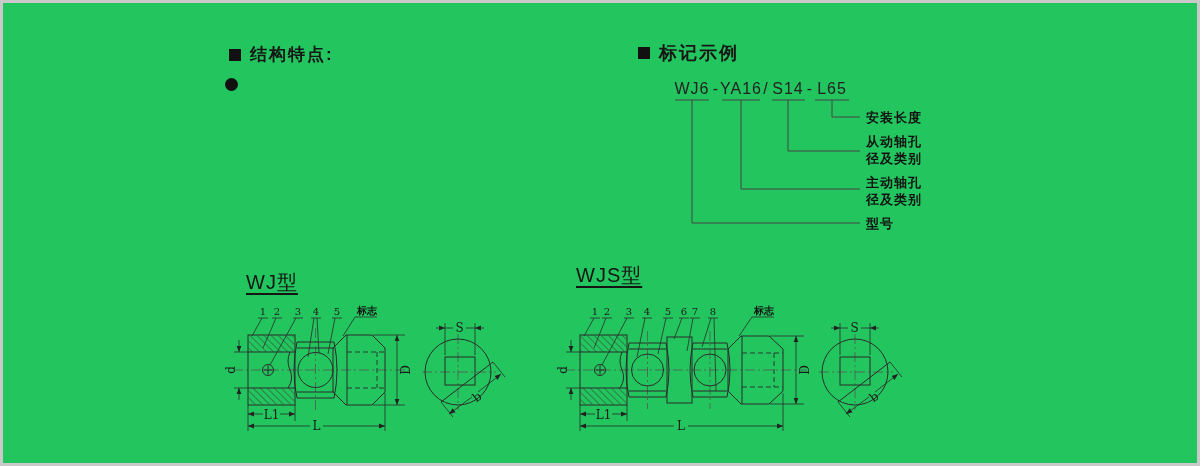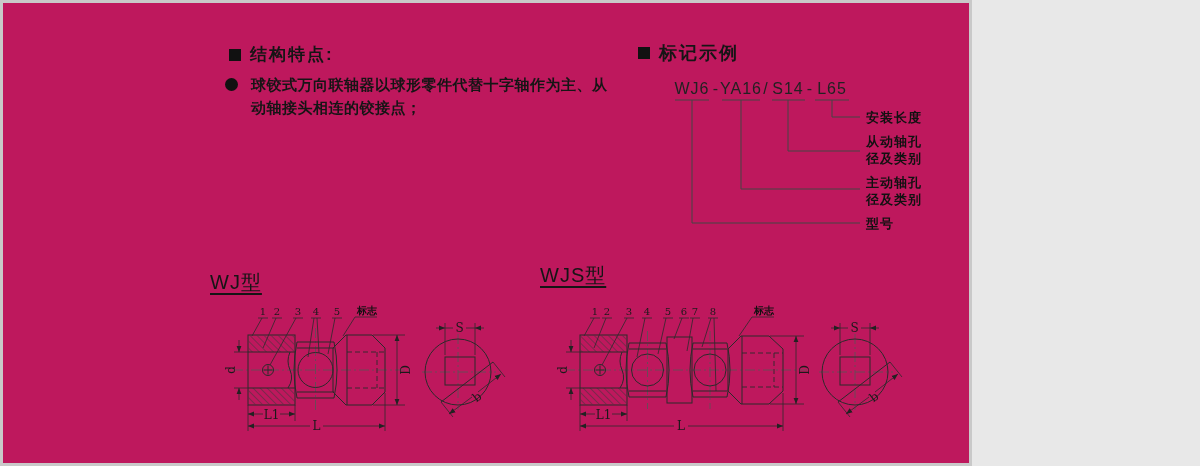--- a/index.html
+++ b/index.html
@@ -1,31 +1,31 @@
 <!DOCTYPE html>
 <html><head>
 <meta charset="utf-8">
 <style>
   html,body{margin:0;padding:0;background:#e8e8e8;}
   .canvas{
-    position:relative;width:972px;height:466px;box-sizing:border-box;
-    border:3px solid #c9c9c9;background:#be185d;overflow:hidden;
+    position:relative;width:1200px;height:466px;box-sizing:border-box;
+    border:3px solid #c9c9c9;background:#22c55e;overflow:hidden;
     font-family:"Liberation Sans",sans-serif;color:#151515;
   }
   .heading{position:absolute;display:flex;align-items:center;gap:9px;
     font-weight:bold;font-size:17px;letter-spacing:2px;white-space:nowrap;}
   .sq{width:12px;height:12px;background:#111;flex:none;}
   #features-heading{left:226px;top:40px;}
   #marking-heading{left:635px;top:38px;font-size:18px;}
   .features{position:absolute;left:222px;top:70px;width:404px;}
   .feat{display:flex;margin-bottom:4px;}
   .dot{width:13px;height:13px;border-radius:50%;background:#111;flex:none;margin:5px 13px 0 0;}
   .ftext{font-size:15px;font-weight:bold;line-height:23px;letter-spacing:.5px;white-space:nowrap;}
   .dwg-title{position:absolute;font-size:20px;letter-spacing:1px;
-    text-decoration:underline;text-underline-offset:4px;white-space:nowrap;}
+    text-decoration:underline;text-underline-offset:4px;white-space:nowrap;margin-left:36px;}
   #wj-title{left:207px;top:266px;}
   #wjs-title{left:537px;top:259px;}
   .dwg{position:absolute;}
   #wj-svg{left:197px;top:262px;}
   #wjs-svg{left:527px;top:262px;}
   #marking-svg{left:657px;top:72px;}
   .ln{stroke:#2b2b2b;stroke-width:1;fill:none;}
   .cl{stroke:#555;stroke-width:.8;fill:none;stroke-dasharray:10 3 2 3;}
   .hid{stroke:#2b2b2b;stroke-width:.9;fill:none;stroke-dasharray:5 3;}
   .dim{stroke:#2b2b2b;stroke-width:.8;fill:none;}
@@ -42,24 +42,20 @@
 <div class="canvas">
 
   <div class="heading" id="features-heading">
     <span class="sq"></span>
     <span>结构特点:</span>
   </div>
 
   <div class="features">
     <div class="feat">
       <span class="dot"></span>
-      <div class="ftext">
-        <div>球铰式万向联轴器以球形零件代替十字轴作为主、从</div>
-        <div>动轴接头相连的铰接点；</div>
-      </div>
     </div>
   </div>
 
   <div class="heading" id="marking-heading">
     <span class="sq"></span>
     <span>标记示例</span>
   </div>
 
   <svg class="dwg" id="marking-svg" width="340" height="170" viewBox="0 0 340 170">
     <g>

